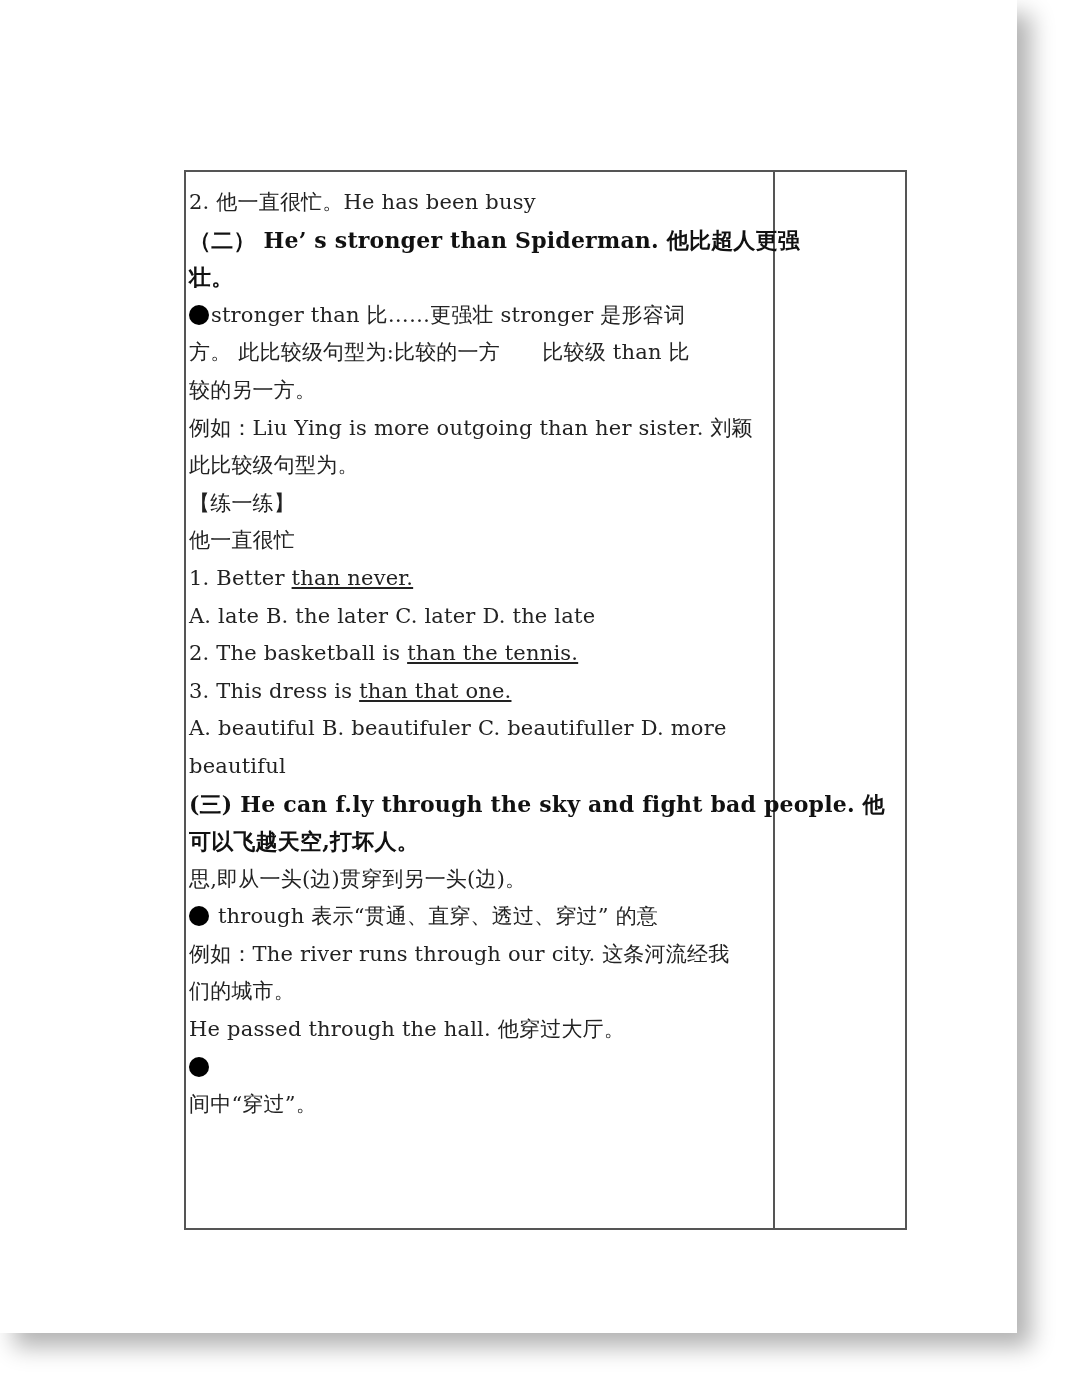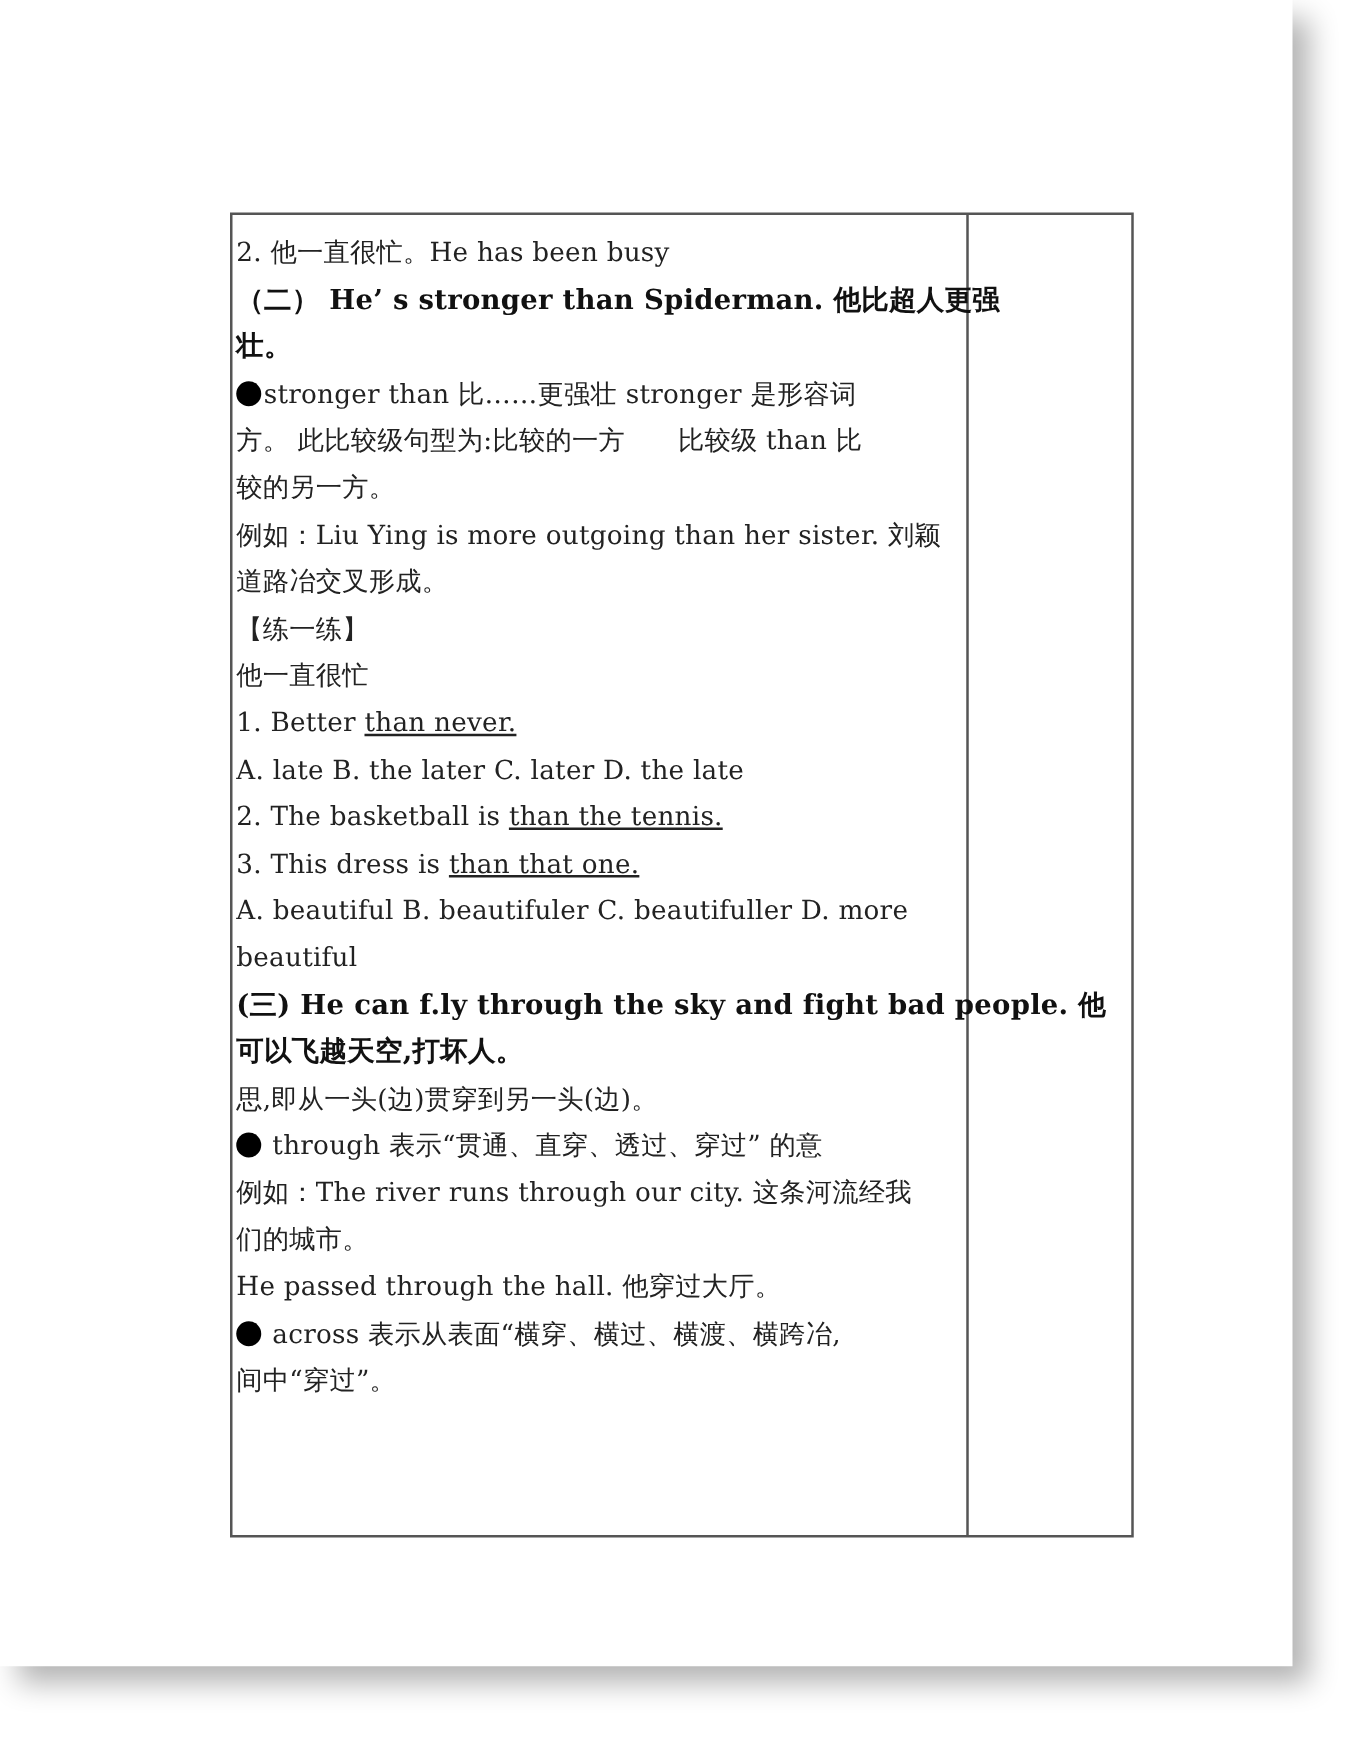--- a/index.html
+++ b/index.html
@@ -3,21 +3,20 @@
   <meta charset="utf-8">
   <style>
     html, body { margin: 0; padding: 0; }
     body {
       width: 1081px; height: 1397px; background: #ffffff; position: relative; overflow: hidden;
       font-family: "DejaVu Serif", "Liberation Serif", serif;
     }
     .page {
       position: absolute; left: 0; top: 0; width: 1017px; height: 1333px; background: #ffffff;
       box-shadow: 14px 14px 22px rgba(0,0,0,0.30);
-      padding-left: 17px;
     }
     .sheet-table {
       position: absolute; left: 184px; top: 170px; width: 723px; height: 1060px;
       border: 2px solid #555; box-sizing: border-box; display: flex;
     }
     .col-main {
       width: 589px; border-right: 2px solid #555; box-sizing: border-box;
       padding: 12px 0 0 3px; color: #222;
     }
     .col-side { flex: 1; }
@@ -35,34 +34,34 @@
 <div class="page">
   <div class="sheet-table">
     <div class="col-main">
       <div class="line">2. 他一直很忙。He has been busy</div>
       <div class="line bold">（二） He’ s stronger than Spiderman. 他比超人更强</div>
       <div class="line bold">壮。</div>
       <div class="line"><span class="bullet"></span><span>stronger than 比……更强壮 stronger 是形容词</span></div>
       <div class="line">方。 此比较级句型为:比较的一方　　比较级 than 比</div>
       <div class="line">较的另一方。</div>
       <div class="line">例如：Liu Ying is more outgoing than her sister. 刘颖</div>
-      <div class="line">道路冶交叉形成。</div>
+      <div class="line">此比较级句型为。</div>
       <div class="line">【练一练】</div>
       <div class="line">他一直很忙</div>
       <div class="line"><span>1. Better </span><span class="u">than never.</span></div>
       <div class="line">A. late B. the later C. later D. the late</div>
       <div class="line"><span>2. The basketball is </span><span class="u">than the tennis.</span></div>
       <div class="line"><span>3. This dress is </span><span class="u">than that one.</span></div>
       <div class="line">A. beautiful B. beautifuler C. beautifuller D. more</div>
       <div class="line">beautiful</div>
       <div class="line bold">(三) He can f.ly through the sky and fight bad people. 他</div>
       <div class="line bold">可以飞越天空,打坏人。</div>
       <div class="line">思,即从一头(边)贯穿到另一头(边)。</div>
       <div class="line"><span class="bullet"></span><span> through 表示“贯通、直穿、透过、穿过” 的意</span></div>
       <div class="line">例如：The river runs through our city. 这条河流经我</div>
       <div class="line">们的城市。</div>
       <div class="line">He passed through the hall. 他穿过大厅。</div>
-      <div class="line"><span class="bullet"></span><span> across 表示从表面“横穿、横过、横渡、横跨冶,</span></div>
+      <div class="line"><span class="bullet"></span></div>
       <div class="line">间中“穿过”。</div>
     </div>
     <div class="col-side"></div>
   </div>
 </div>
 
 </body></html>

